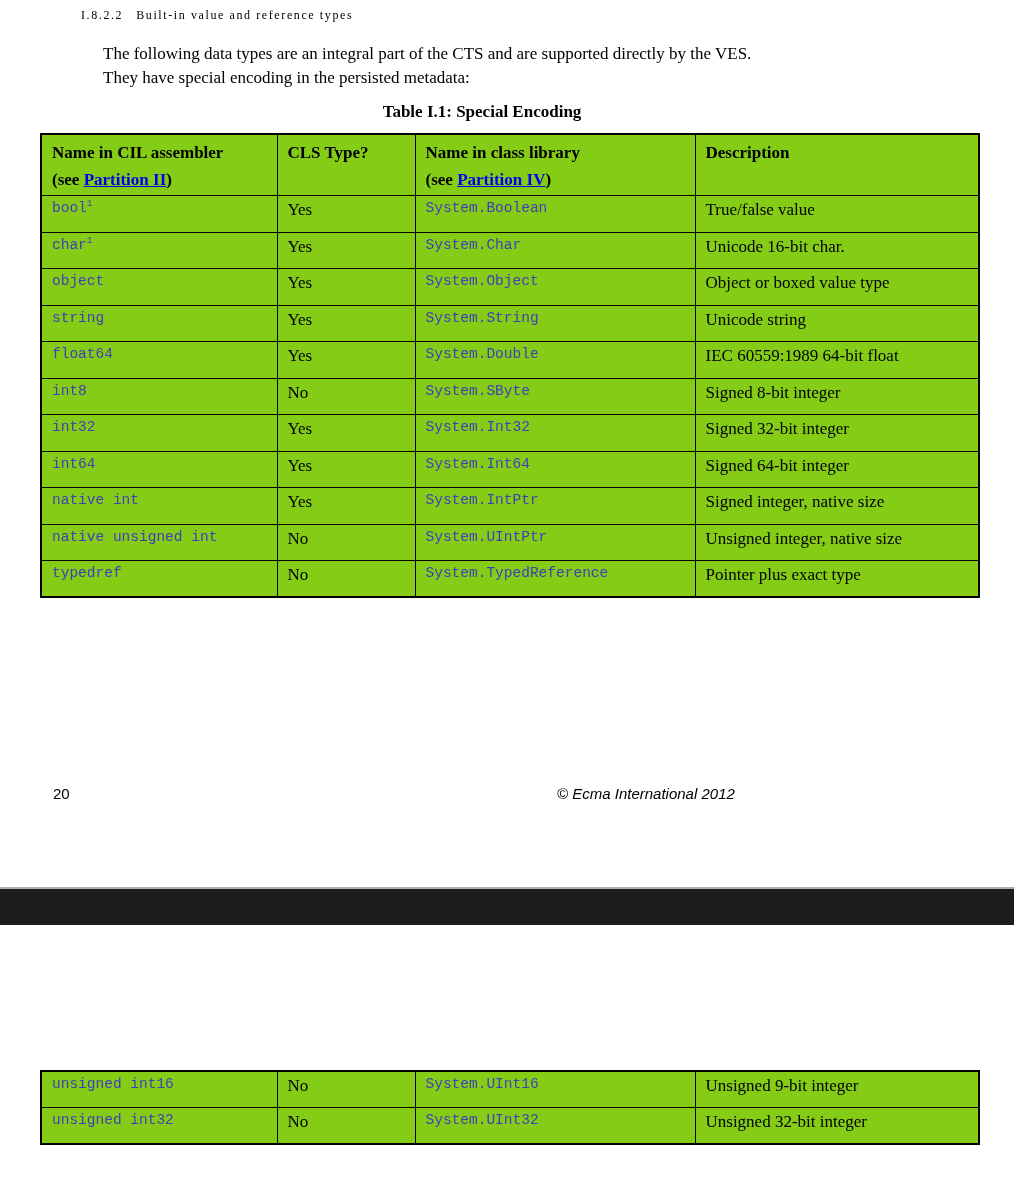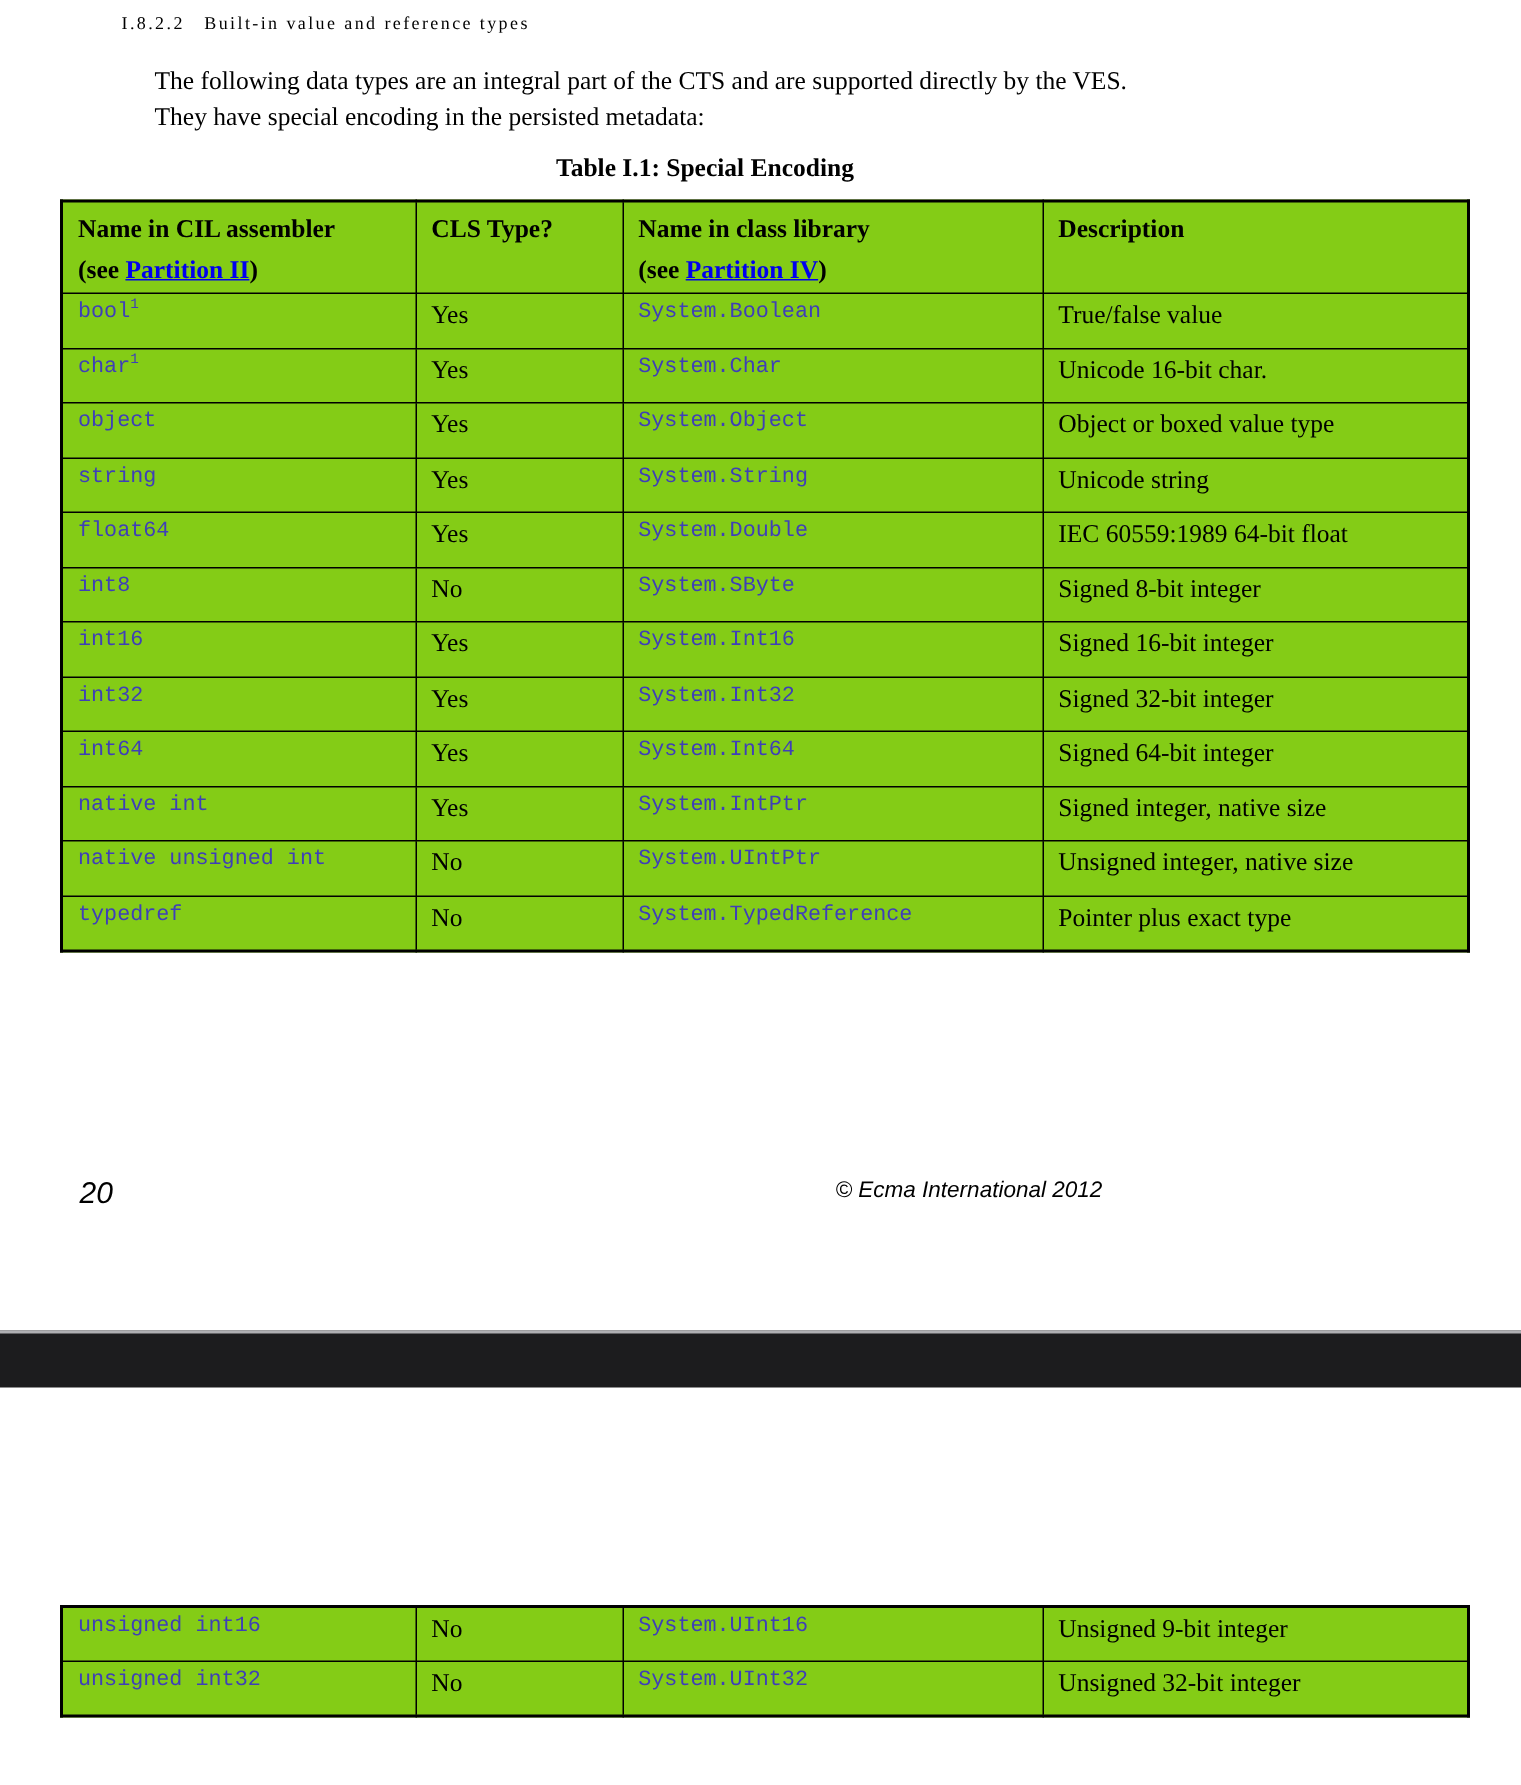--- a/index.html
+++ b/index.html
@@ -33,21 +33,21 @@
   
   .intro {
     left: 103px; top: 42px;
     width: 830px;
     font-size: 17px;
     line-height: 24px;
   }
 
   
   .table-caption {
-    left: 36px; top: 102px;
+    left: 48px; top: 102px;
     width: 868px;
     text-align: center;
     font-size: 17px;
     font-weight: bold;
   }
 
   
   table.types {
     border-collapse: collapse;
     table-layout: fixed;
@@ -88,22 +88,21 @@
     cursor: pointer;
   }
 
   .tbl-main { left: 40px; top: 133px; }
   .tbl-continued { left: 40px; top: 1070px; }
 
   
   .footer-pagenum {
     left: 53px; top: 785px;
     font-family: "Liberation Sans", sans-serif;
-    font-size: 20px;
-    font-style: italic;
+    font-size: 15px;
   }
   .footer-copyright {
     left: 557px; top: 785px;
     font-family: "Liberation Sans", sans-serif;
     font-size: 15px;
     font-style: italic;
   }
 
   
   .page-divider {
@@ -181,26 +180,20 @@
         <td class="mono">System.Double</td>
         <td class="serif">IEC 60559:1989 64-bit float</td>
       </tr>
       <tr>
         <td class="mono">int8</td>
         <td class="serif">No</td>
         <td class="mono">System.SByte</td>
         <td class="serif">Signed 8-bit integer</td>
       </tr>
       <tr>
-        <td class="mono">int16</td>
-        <td class="serif">Yes</td>
-        <td class="mono">System.Int16</td>
-        <td class="serif">Signed 16-bit integer</td>
-      </tr>
-      <tr>
         <td class="mono">int32</td>
         <td class="serif">Yes</td>
         <td class="mono">System.Int32</td>
         <td class="serif">Signed 32-bit integer</td>
       </tr>
       <tr>
         <td class="mono">int64</td>
         <td class="serif">Yes</td>
         <td class="mono">System.Int64</td>
         <td class="serif">Signed 64-bit integer</td>

